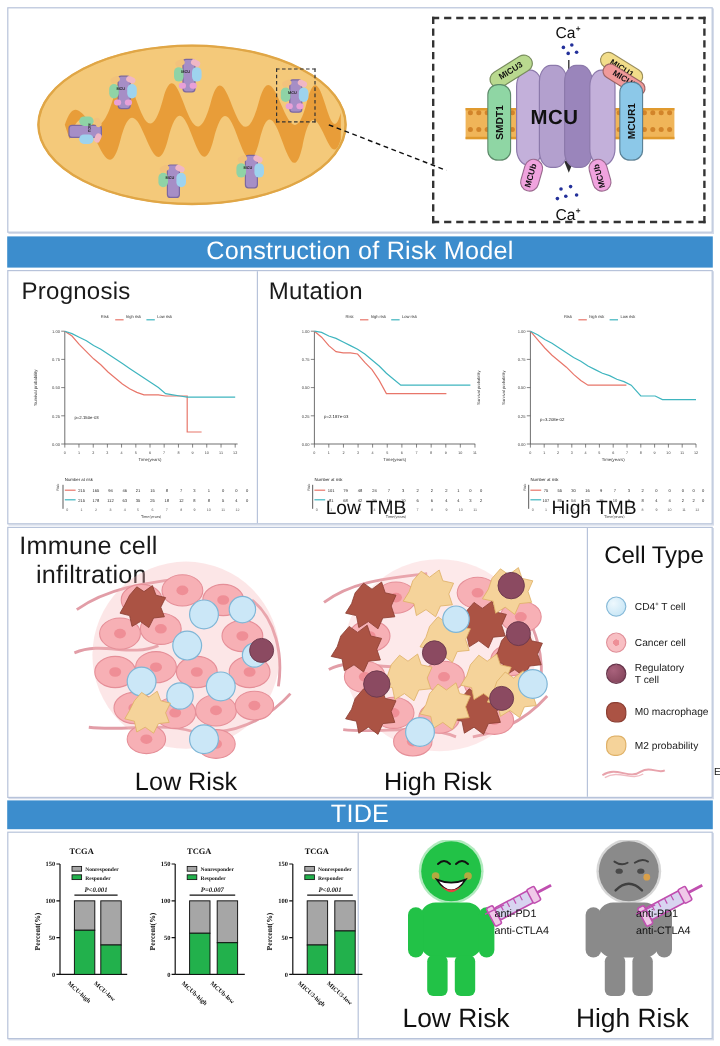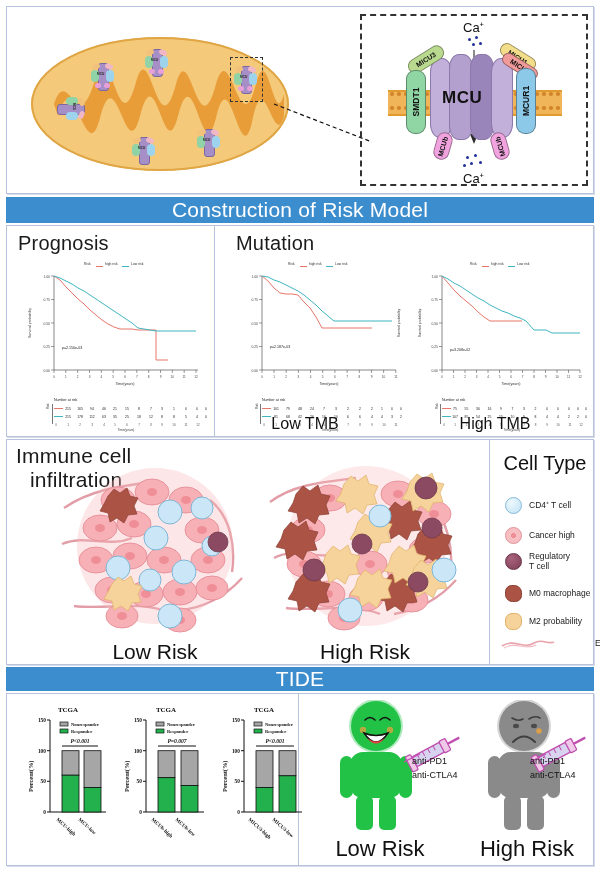--- a/index.html
+++ b/index.html
@@ -215,21 +215,21 @@
   </div>
 
   <div class="band" style="left:6px;top:197px;width:588px;height:26px;">
     <span>Construction of Risk Model</span>
   </div>
 
   <div class="panel shadow" style="left:6px;top:225px;width:588px;height:212px;"></div>
   <div class="vdiv" style="left:214px;top:226px;height:210px;"></div>
 
   <div class="hdr" style="left:18px;top:232px;">Prognosis</div>
-  <div class="hdr" style="left:224px;top:232px;margin-left:12px;">Mutation</div>
+  <div class="hdr" style="left:224px;top:232px;">Mutation</div>
 
   <div class="km" style="left:16px;top:262px;width:192px;height:170px;">
 
     <div class="lg" style="left:68px;top:0px;">Risk</div>
     <div class="swatch" style="left:80px;top:3.6px;background:#e8766a;"></div>
     <div class="lg" style="left:89px;top:0px;">high risk</div>
     <div class="swatch" style="left:106px;top:3.6px;background:#3fb5bf;"></div>
     <div class="lg" style="left:115px;top:0px;">Low risk</div>
 
     <svg viewBox="0 0 192 125" style="position:absolute;left:0;top:6px;width:192px;height:125px;">
@@ -725,21 +725,21 @@
   <div class="capbig" style="left:310px;top:640px;width:110px;">High Risk</div>
 
   <div class="capbig" style="left:495px;top:452px;width:100px;font-size:20px;">Cell Type</div>
 
   <div class="lgrow" style="left:505px;top:497px;">
     <span class="lgico" style="background:radial-gradient(circle at 35% 32%,#eef8fd,#bfe2f4);border:1px solid #85b9d8;"></span>
     <span class="lgtx">CD4⁺ T cell</span>
   </div>
   <div class="lgrow" style="left:505px;top:527px;">
     <span class="lgico" style="background:radial-gradient(circle at 50% 50%,#ee8f97 0 24%,#f8bfc3 26%);border:1px solid #e08f98;"></span>
-    <span class="lgtx">Cancer high</span>
+    <span class="lgtx">Cancer cell</span>
   </div>
   <div class="lgrow" style="left:505px;top:552px;">
     <span class="lgico" style="background:radial-gradient(circle at 35% 30%,#a9627c,#7d3f55);border:1px solid #66334a;"></span>
     <span class="lgtx" style="white-space:pre-line;">Regulatory
 T cell</span>
   </div>
   <div class="lgrow" style="left:505px;top:585px;">
     <span class="lgico" style="background:#ab5344;border:1px solid #8c3f33;border-radius:40% 45% 38% 44%;"></span>
     <span class="lgtx">M0 macrophage</span>
   </div>

